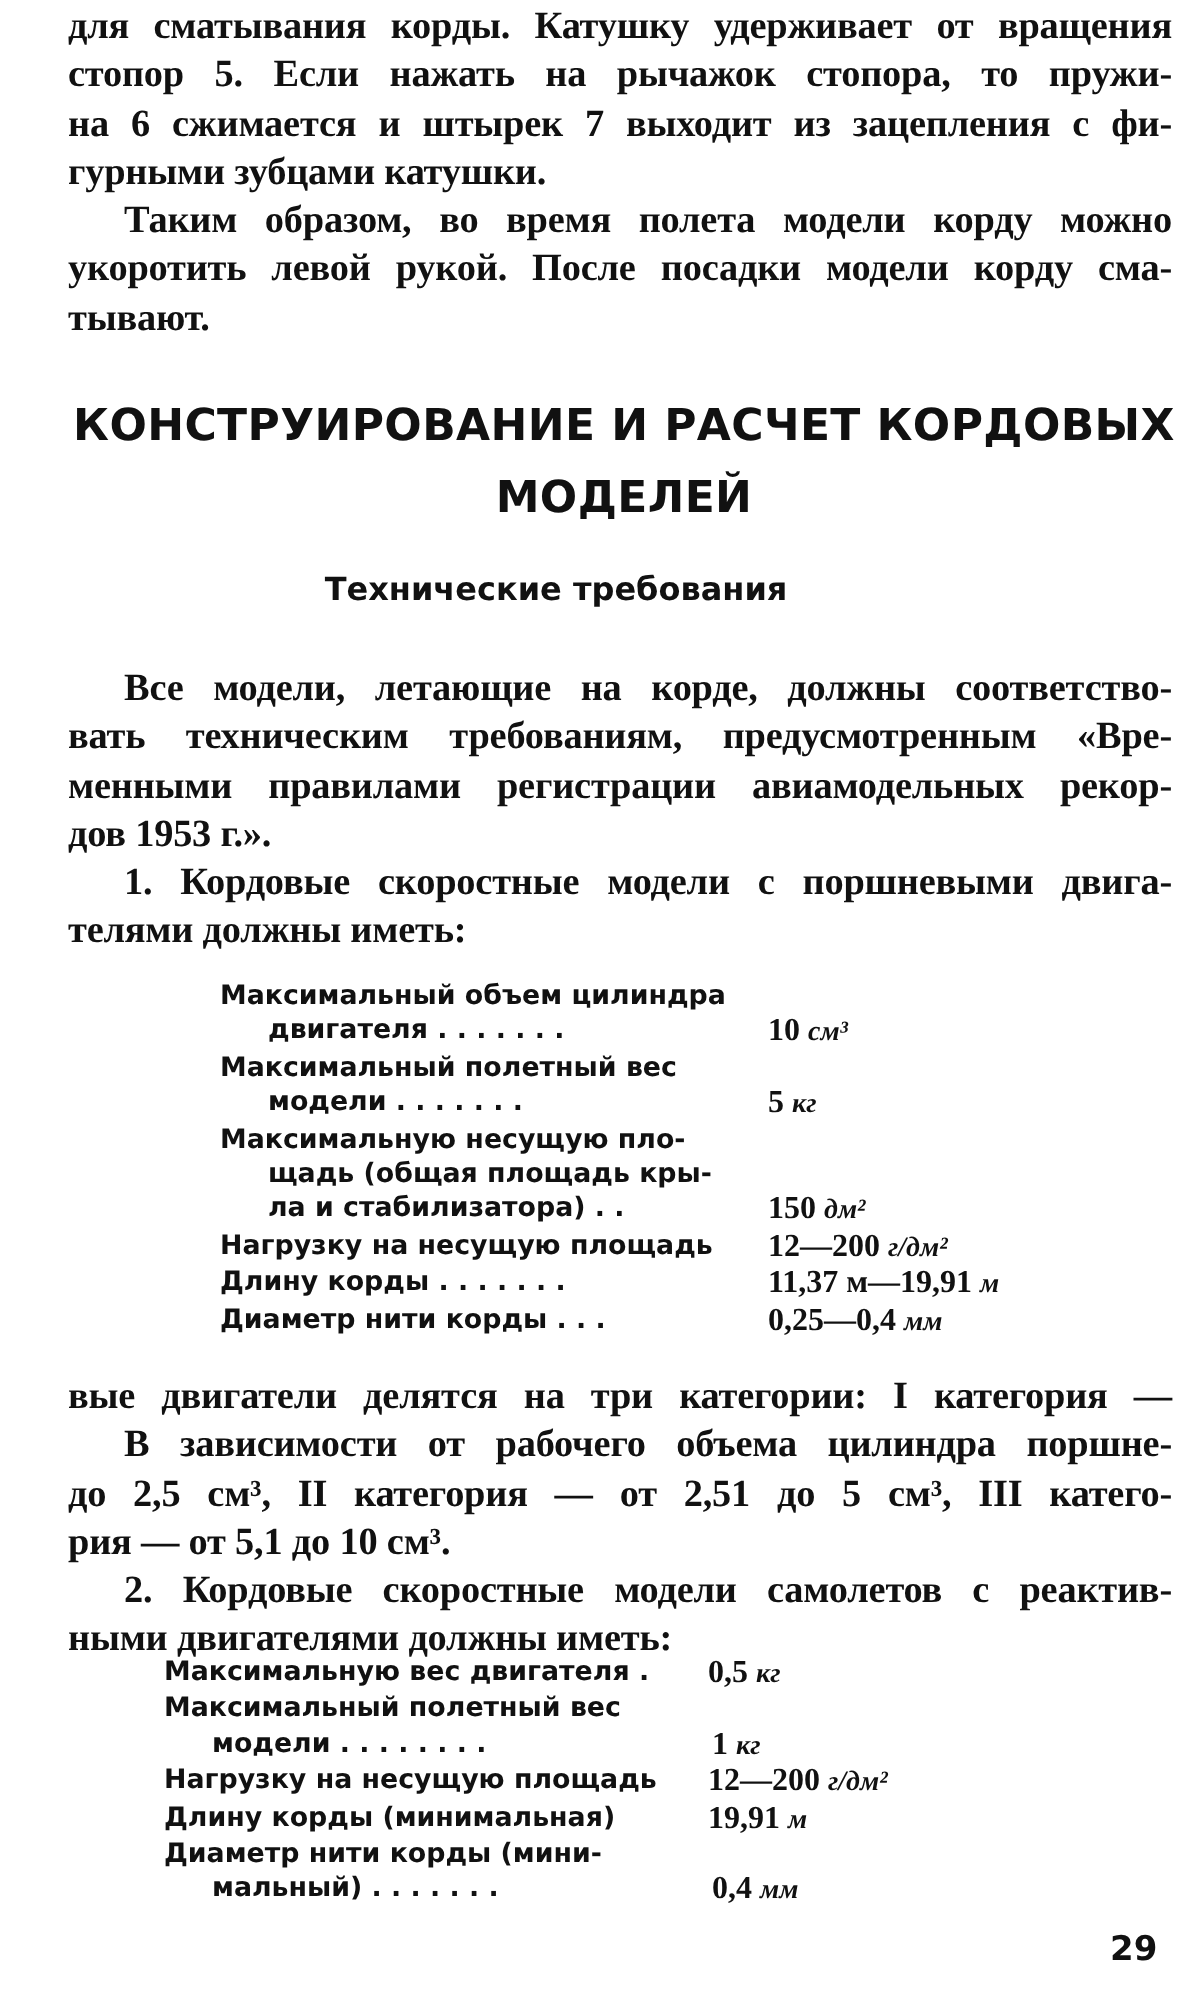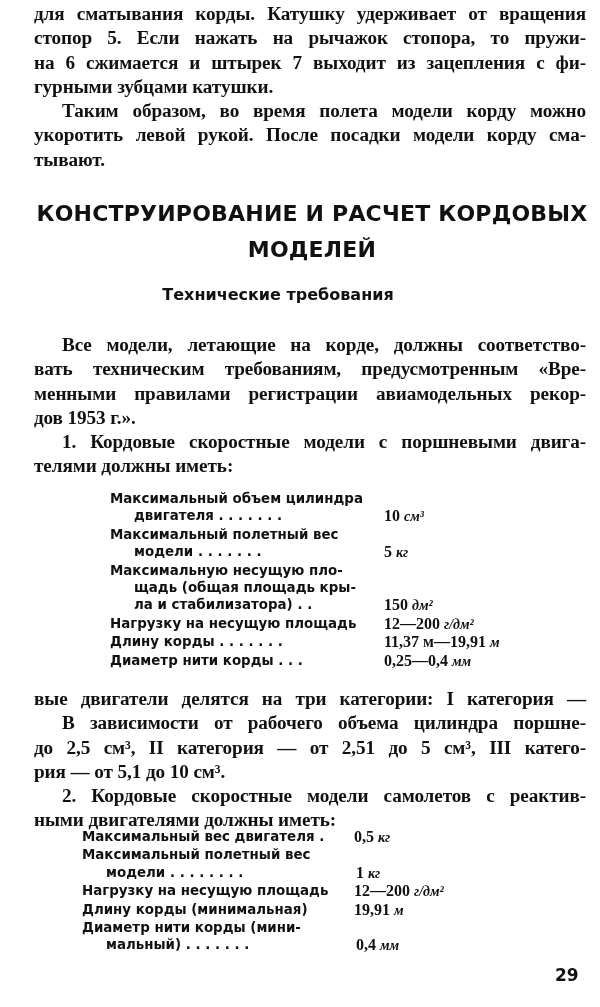--- a/index.html
+++ b/index.html
@@ -129,21 +129,21 @@
     <span class="line last">рия — от 5,1 до 10 см³.</span>
   </div>
 
   <div class="para" style="top:784px;">
     <span class="line indent">2. Кордовые скоростные модели самолетов с реактив-</span>
     <span class="line last">ными двигателями должны иметь:</span>
   </div>
 
   <div class="spec spec2" style="top:828px;">
     <div class="row">
-        <span class="lbl">Максимальный вес двигателя .</span>
+        <span class="lbl">Максимальную вес двигателя .</span>
         <span class="val"><span>0,5</span> <i>кг</i></span>
       </div>
     <div class="row">
         <span class="lbl">Максимальный полетный вес</span>
         <span class="val"><span></span></span>
       </div>
     <div class="row">
         <span class="lbl sub">модели . . . . . . . .</span>
         <span class="val"><span>1</span> <i>кг</i></span>
       </div>

